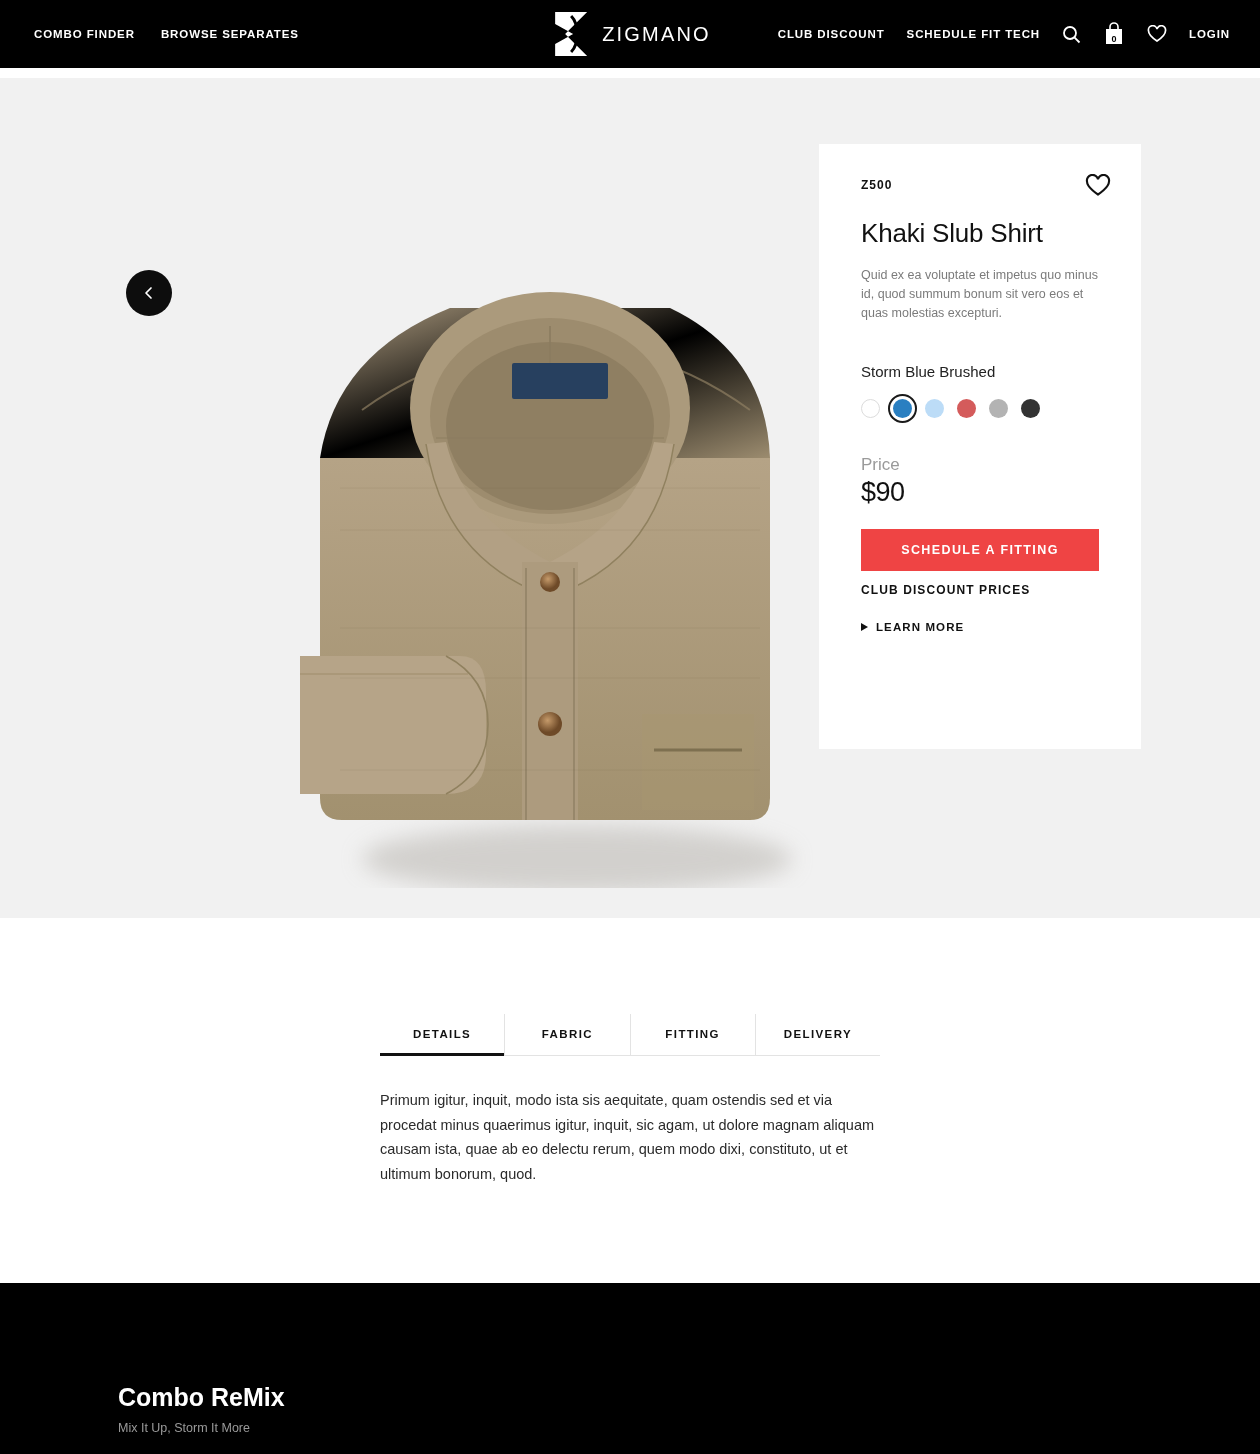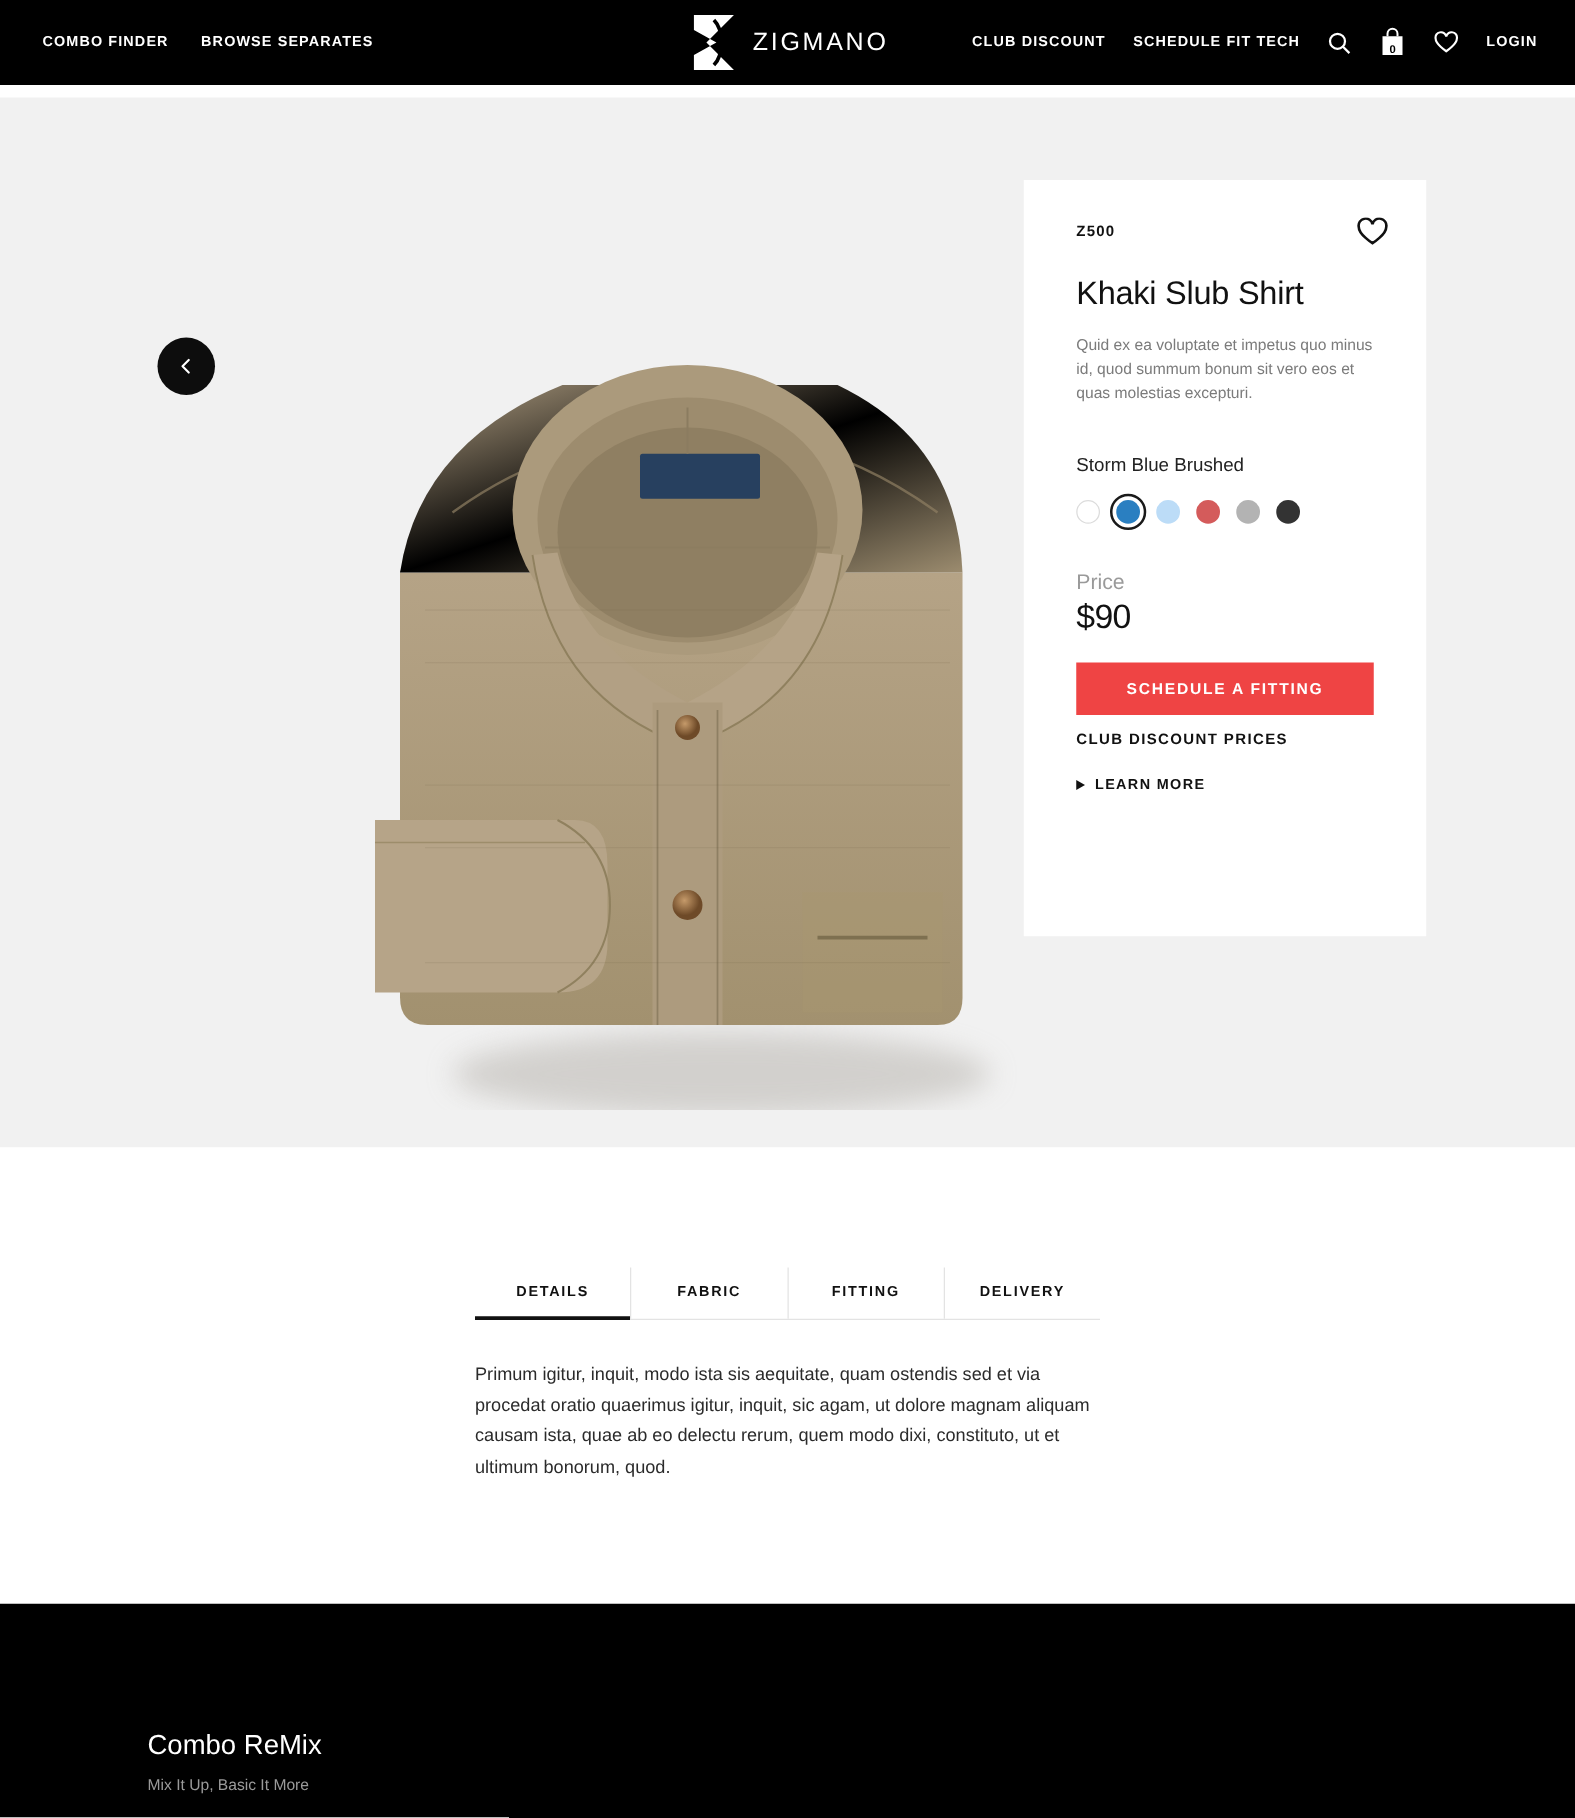--- a/index.html
+++ b/index.html
@@ -137,21 +137,21 @@
     font-size: 14.5px; line-height: 24.5px; color: #2b2b2b;
   }
 
   
   .footer {
     position: absolute; top: 1283px; left: 0;
     width: 1260px; height: 171px; background: #000000;
   }
   .footer-title {
     position: absolute; left: 118px; top: 100px;
-    font-size: 22px; color: #ffffff; font-weight: 400;
+    font-size: 25px; color: #ffffff; font-weight: 700;
   }
   .footer-sub {
     position: absolute; left: 118px; top: 138px;
     font-size: 12.5px; color: #9a9a9a;
   }
 </style>
 </head>
 <body>
 
 <div class="page">
@@ -317,21 +317,21 @@
     </div>
   </div>
 
   <div class="tabs-section">
     <div class="tabs">
       <div class="tab active">DETAILS</div>
       <div class="tab">FABRIC</div>
       <div class="tab">FITTING</div>
       <div class="tab">DELIVERY</div>
     </div>
-    <div class="tab-body">Primum igitur, inquit, modo ista sis aequitate, quam ostendis sed et via procedat oratio quaerimus igitur, inquit, sic agam, ut dolore magnam aliquam causam ista, quae ab eo delectu rerum, quem modo dixi, constituto, ut et ultimum bonorum, quod.</div>
+    <div class="tab-body">Primum igitur, inquit, modo ista sis aequitate, quam ostendis sed et via procedat minus quaerimus igitur, inquit, sic agam, ut dolore magnam aliquam causam ista, quae ab eo delectu rerum, quem modo dixi, constituto, ut et ultimum bonorum, quod.</div>
   </div>
 
   <div class="footer">
     <div class="footer-title">Combo ReMix</div>
-    <div class="footer-sub">Mix It Up, Basic It More</div>
+    <div class="footer-sub">Mix It Up, Storm It More</div>
   </div>
 
 </div>
 
 </body></html>

